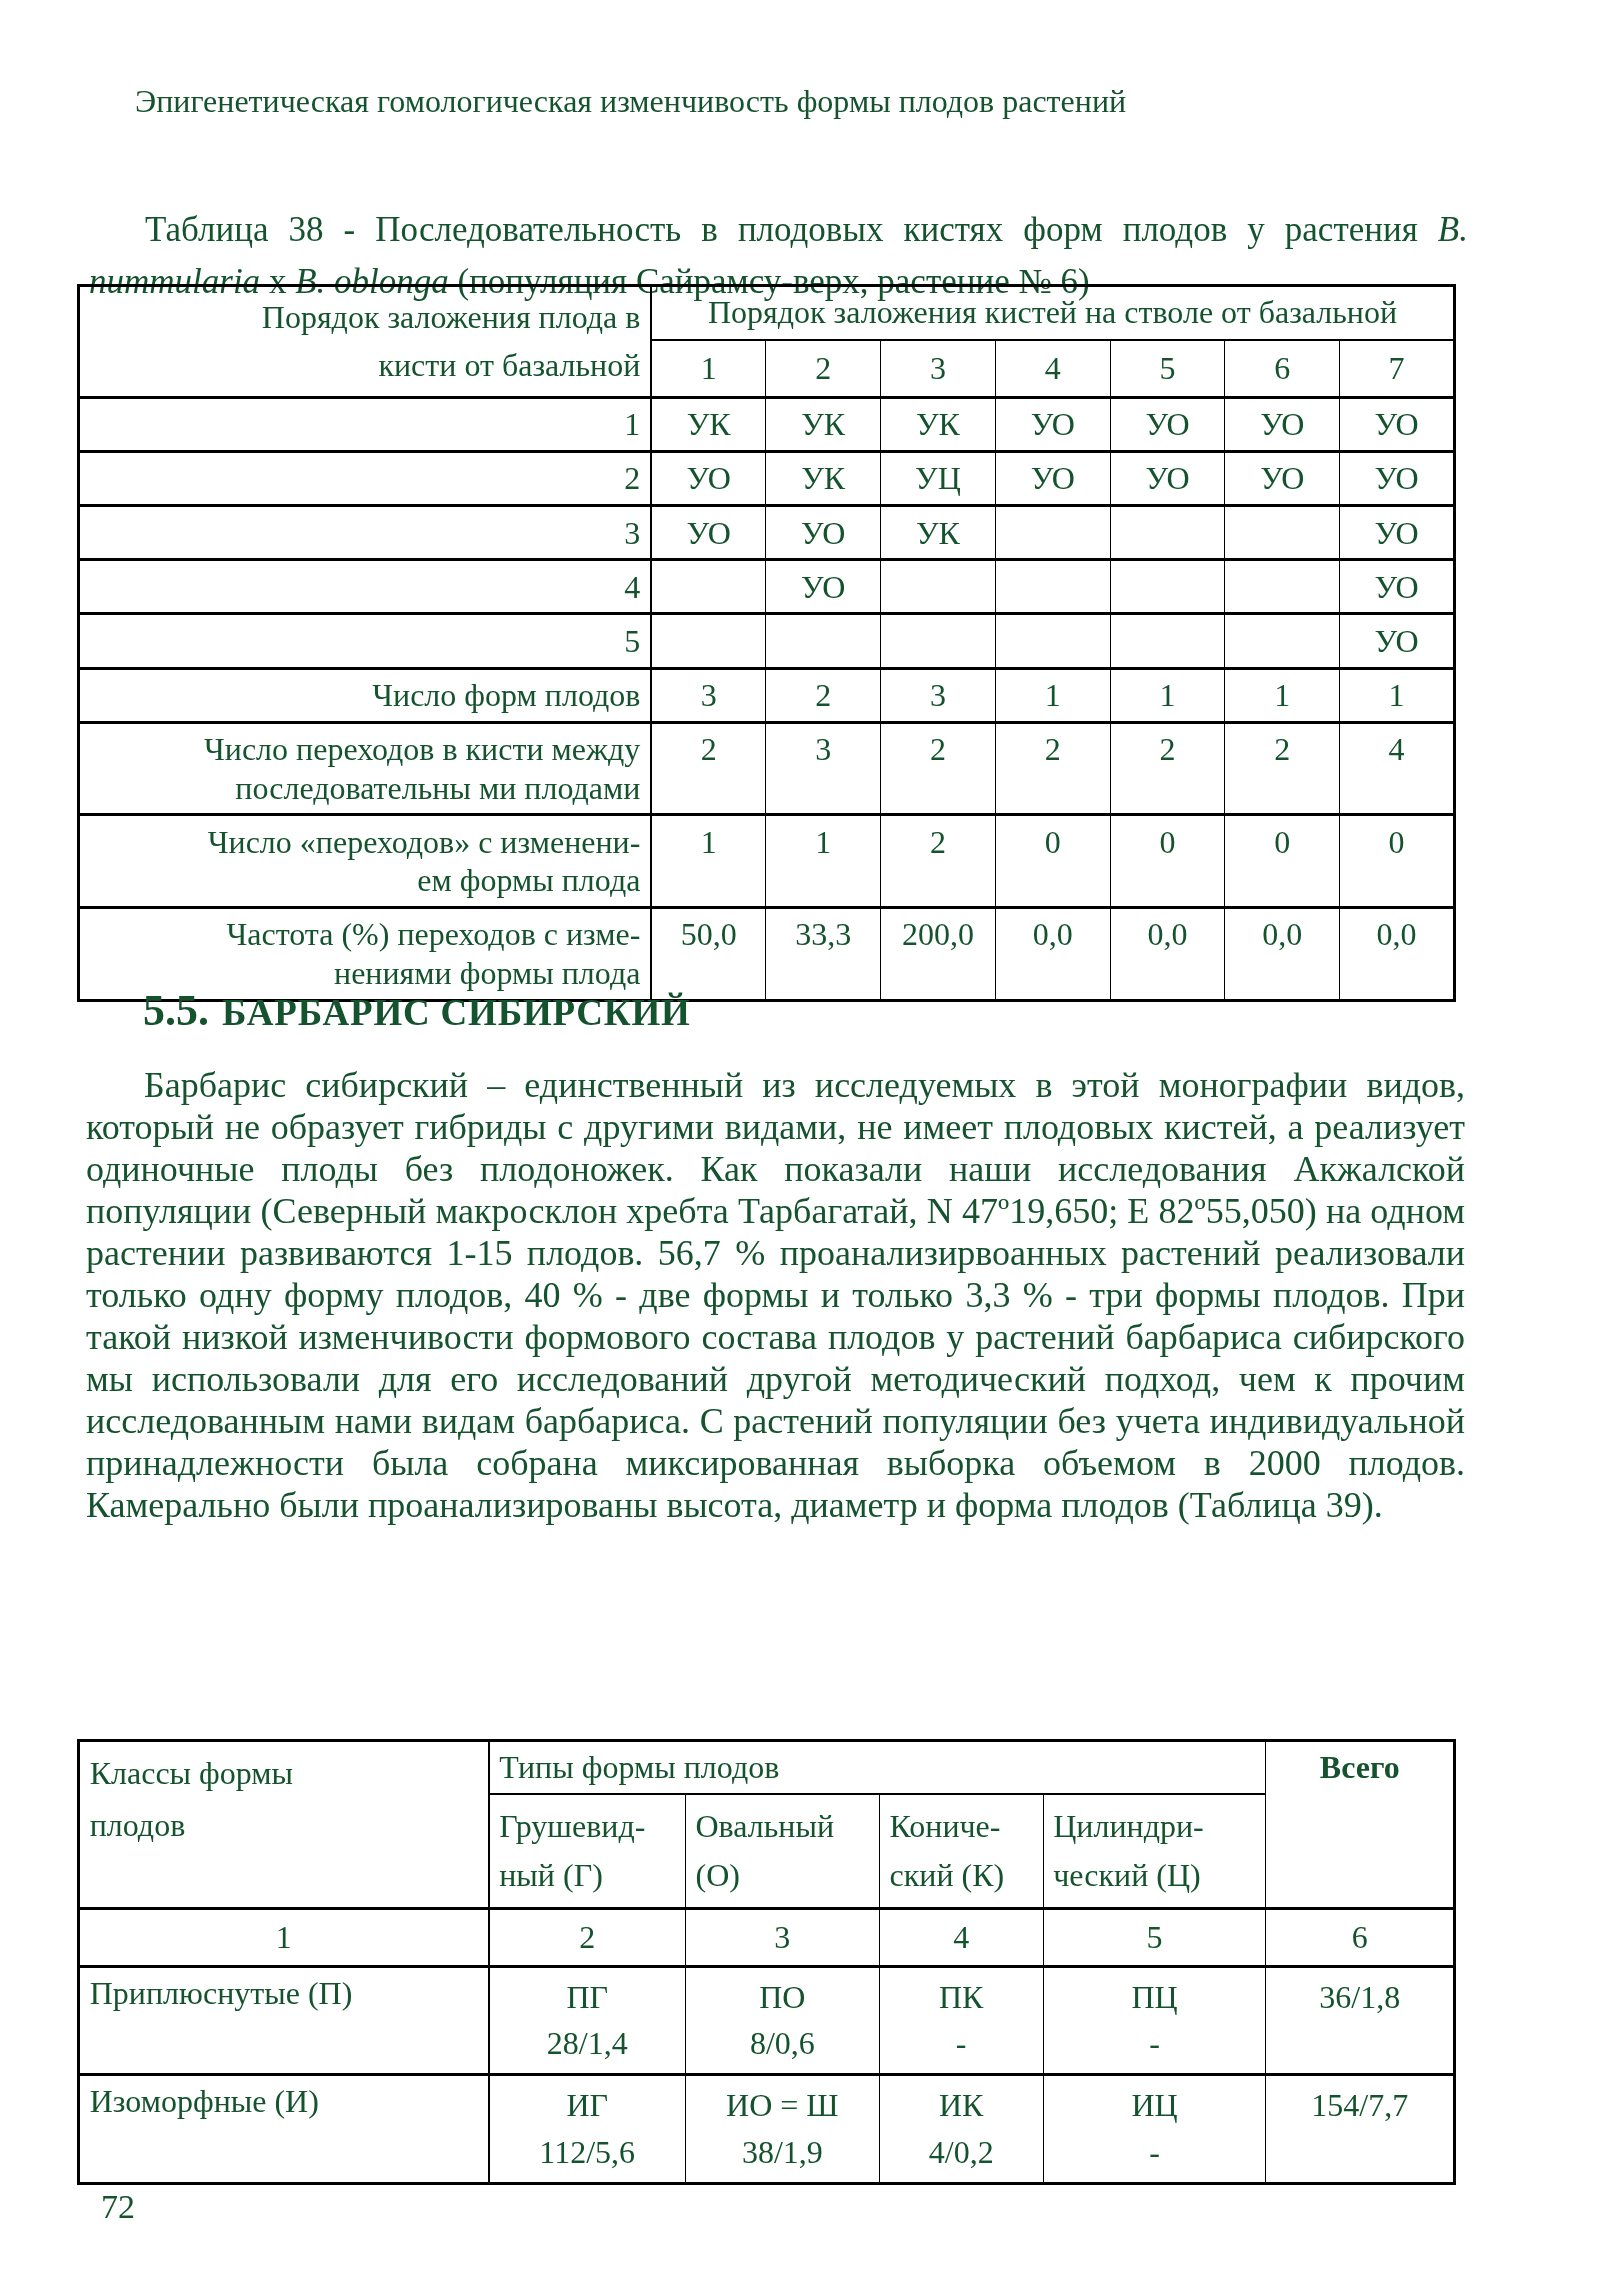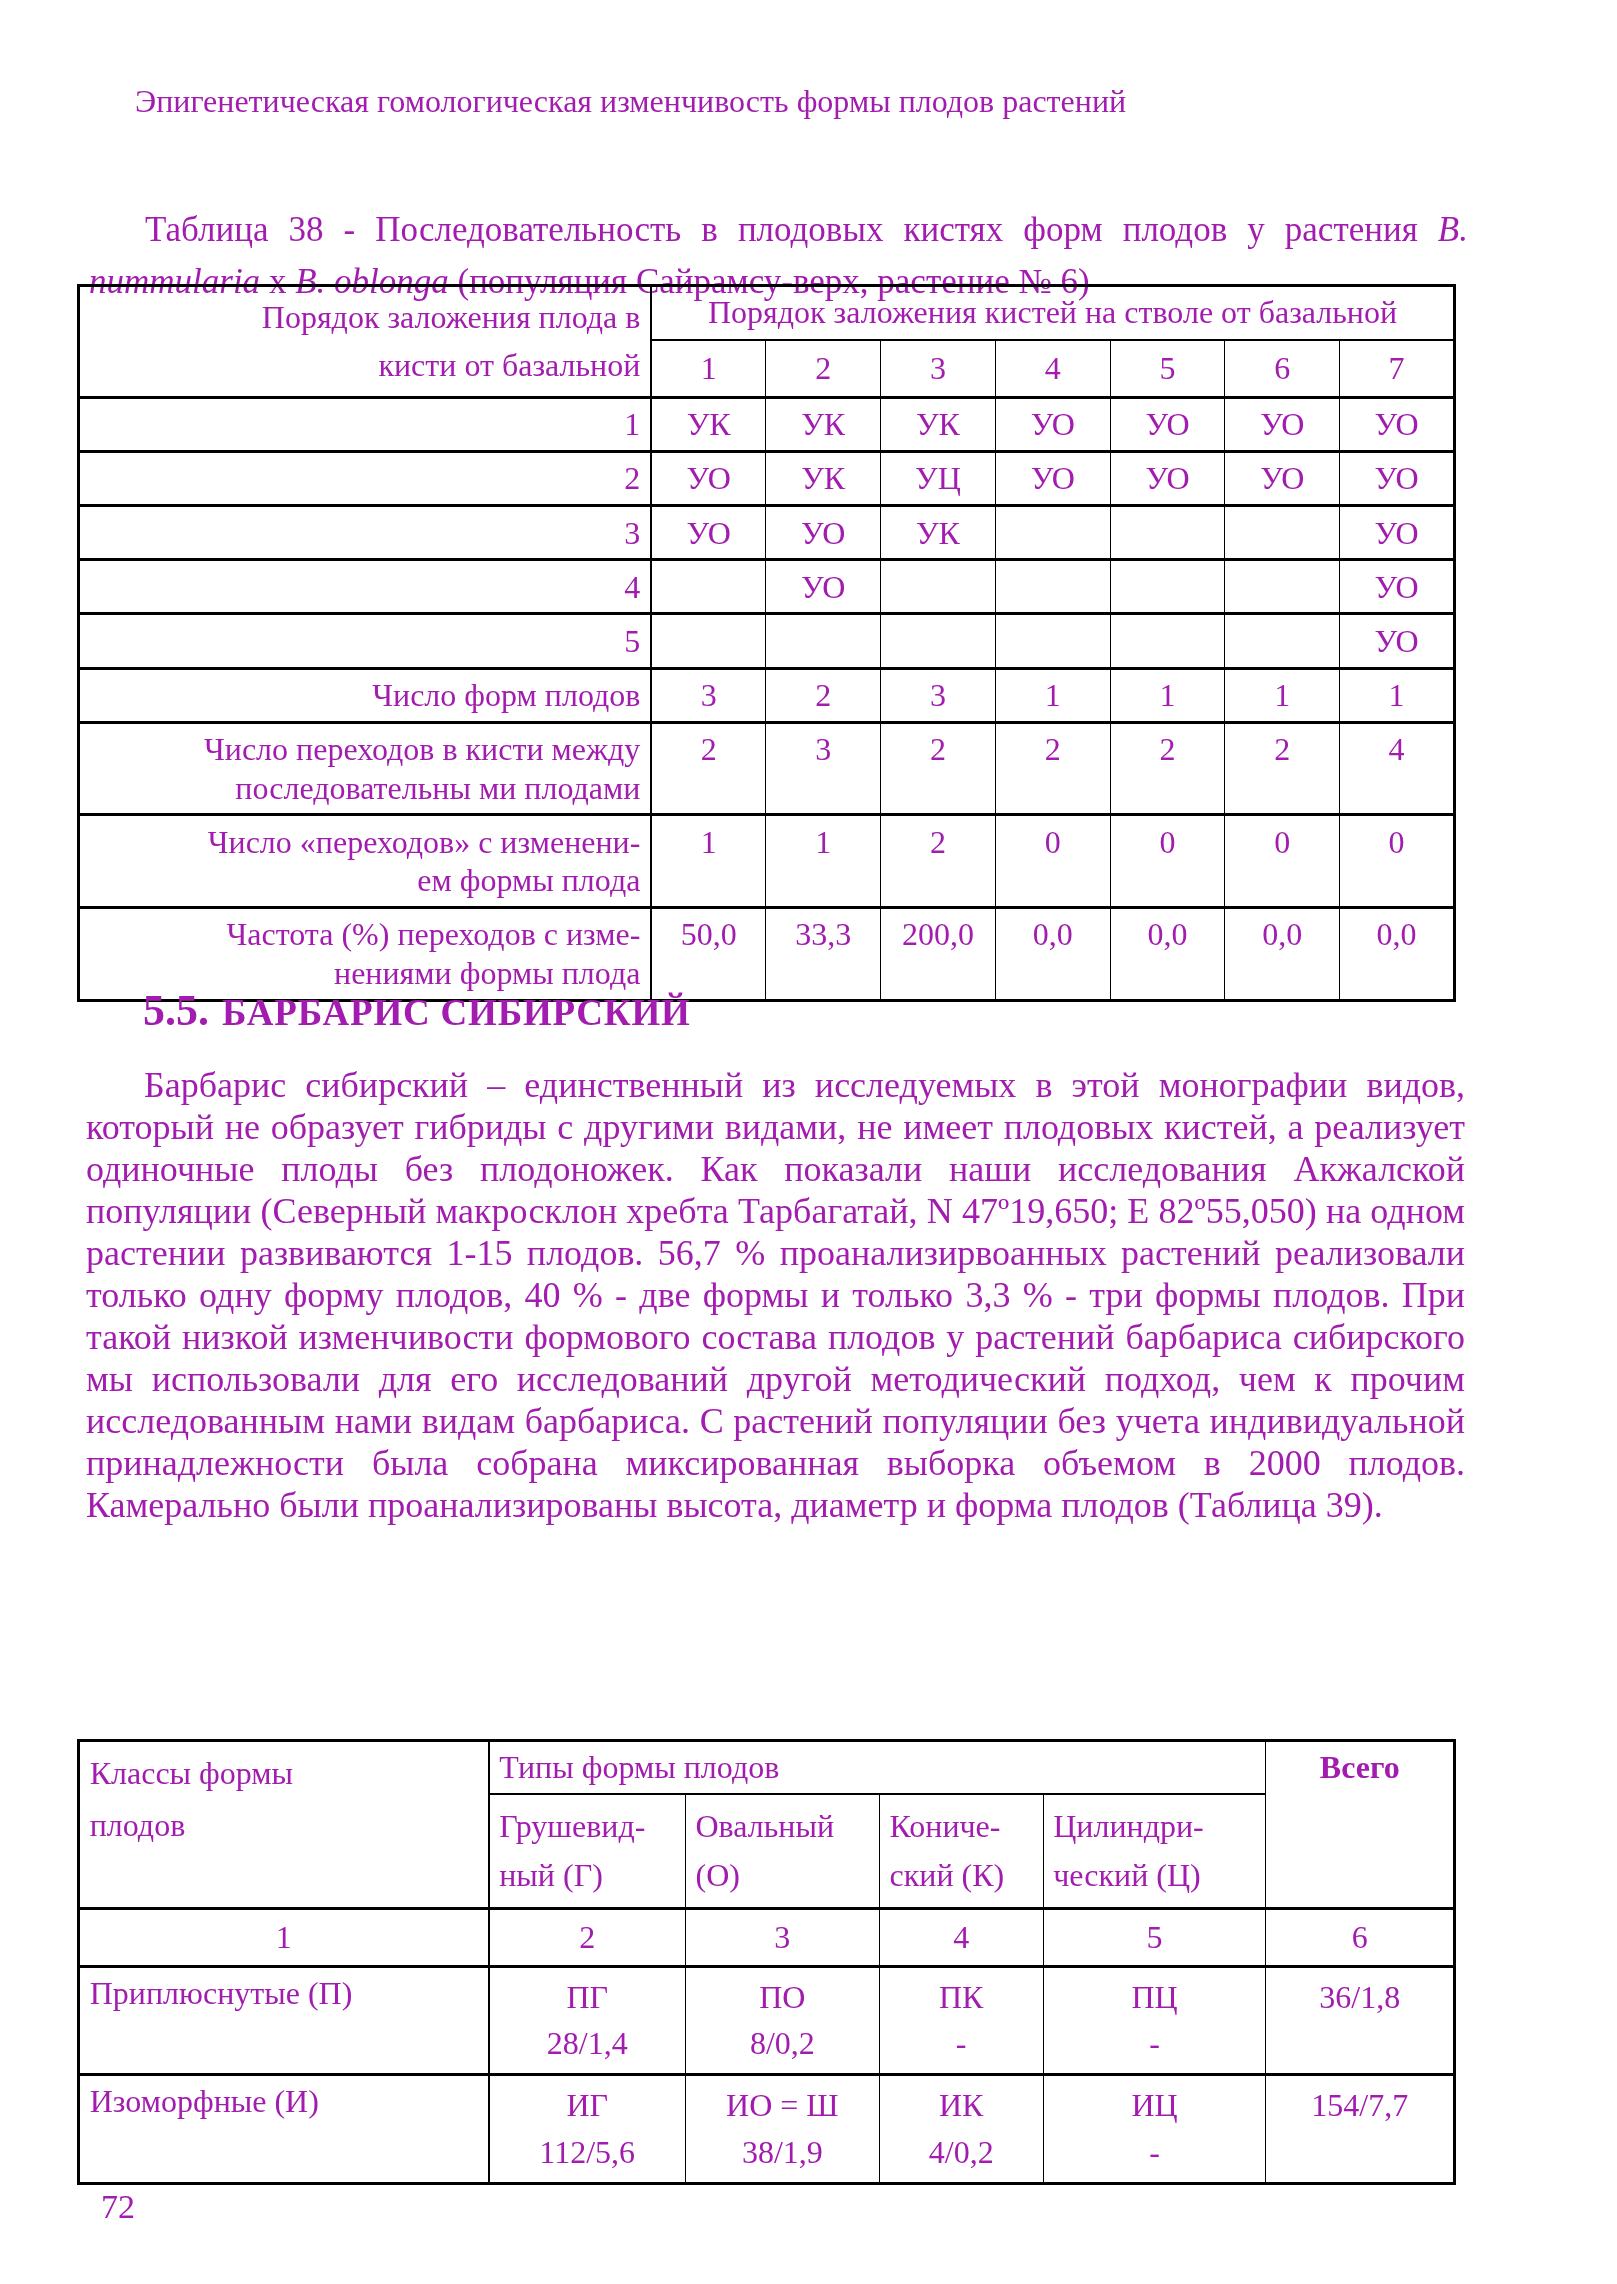--- a/index.html
+++ b/index.html
@@ -1,21 +1,21 @@
 <!DOCTYPE html>
 <html lang="ru" style="font-size:13px"><head>
 <meta charset="utf-8">
 <style>
   html, body { margin: 0; padding: 0; background: #ffffff; }
   .page {
     position: relative;
     width: 1618px;
     height: 2284px;
     background: #ffffff;
-    color: #a21caf;
+    color: #14532d;
     font-family: "Liberation Serif", "DejaVu Serif", serif;
     overflow: hidden;
   }
   .running-header {
     position: absolute;
     top: 83px;
     left: 135px;
     font-size: 32px;
     white-space: nowrap;
   }
@@ -267,21 +267,21 @@
         <td class="colnum">3</td>
         <td class="colnum">4</td>
         <td class="colnum">5</td>
         <td class="colnum">6</td>
       </tr>
       <tr>
         <td class="lab">Приплюснутые (П)</td>
         <td class="c datacell">ПГ
 28/1,4</td>
         <td class="c datacell">ПО
-8/0,2</td>
+8/0,6</td>
         <td class="c datacell">ПК
 -</td>
         <td class="c datacell">ПЦ
 -</td>
         <td class="c datacell">36/1,8</td>
       </tr>
       <tr>
         <td class="lab">Изоморфные (И)</td>
         <td class="c datacell">ИГ
 112/5,6</td>

